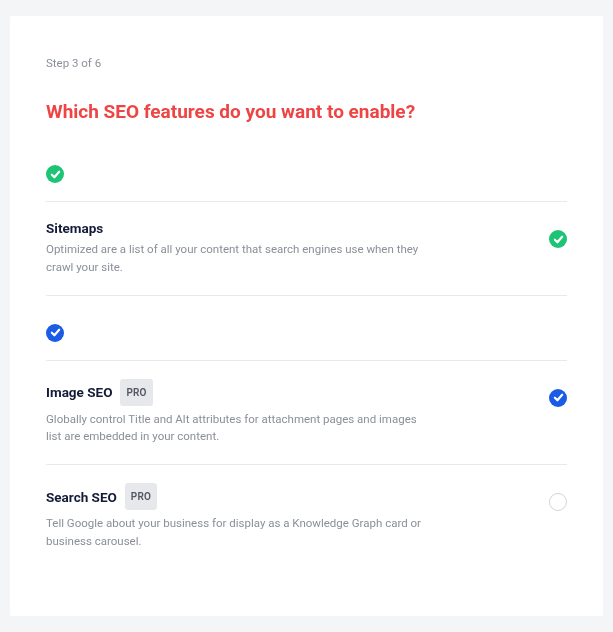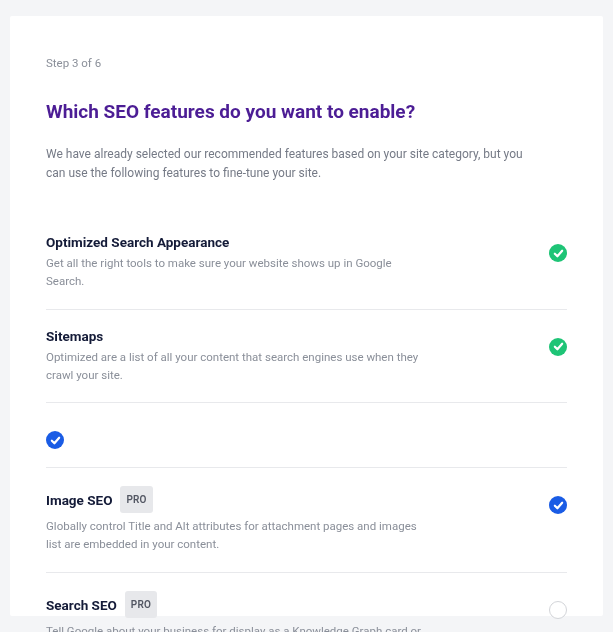--- a/index.html
+++ b/index.html
@@ -16,24 +16,24 @@
       border-radius: 2px;
       padding: 40px 36px 0 36px;
       height: 100%;
     }
     .step-label {
       color: #8a8f99;
       font-size: 11.5px;
       margin-bottom: 30px;
     }
     .page-title {
-      color: #4c1d95;
+      color: #ef4444;
       font-size: 19px;
       font-weight: 700;
-      margin-bottom: 22px;
+      margin-bottom: 14px;
     }
     .page-subtitle {
       color: #757a86;
       font-size: 12px;
       line-height: 1.55;
       margin-bottom: 34px;
       max-width: 480px;
     }
     .feature-row {
       display: flex;
@@ -91,31 +91,24 @@
     .toggle svg { width: 11px; height: 11px; display: block; }
     .toggle svg path { stroke: #fff; stroke-width: 2.4; fill: none; stroke-linecap: round; stroke-linejoin: round; }
   </style>
 </head>
 <body>
 
 <div class="card">
 
   <div class="step-label">Step 3 of 6</div>
   <h1 class="page-title">Which SEO features do you want to enable?</h1>
-  <p class="page-subtitle">We have already selected our recommended features based on your site category, but you can use the following features to fine-tune your site.</p>
 
   <div>
 
     <div class="feature-row">
-      <div class="feat-text">
-        <div class="feat-title">
-          <span>Optimized Search Appearance</span>
-        </div>
-        <div class="feat-desc">Get all the right tools to make sure your website shows up in Google Search.</div>
-      </div>
       <div class="toggle green">
         <svg viewBox="0 0 12 12">
             <path d="M2 6.2 L4.8 9 L10 3"></path>
           </svg>
       </div>
     </div>
 
     <div class="feature-row">
       <div class="feat-text">
         <div class="feat-title">

